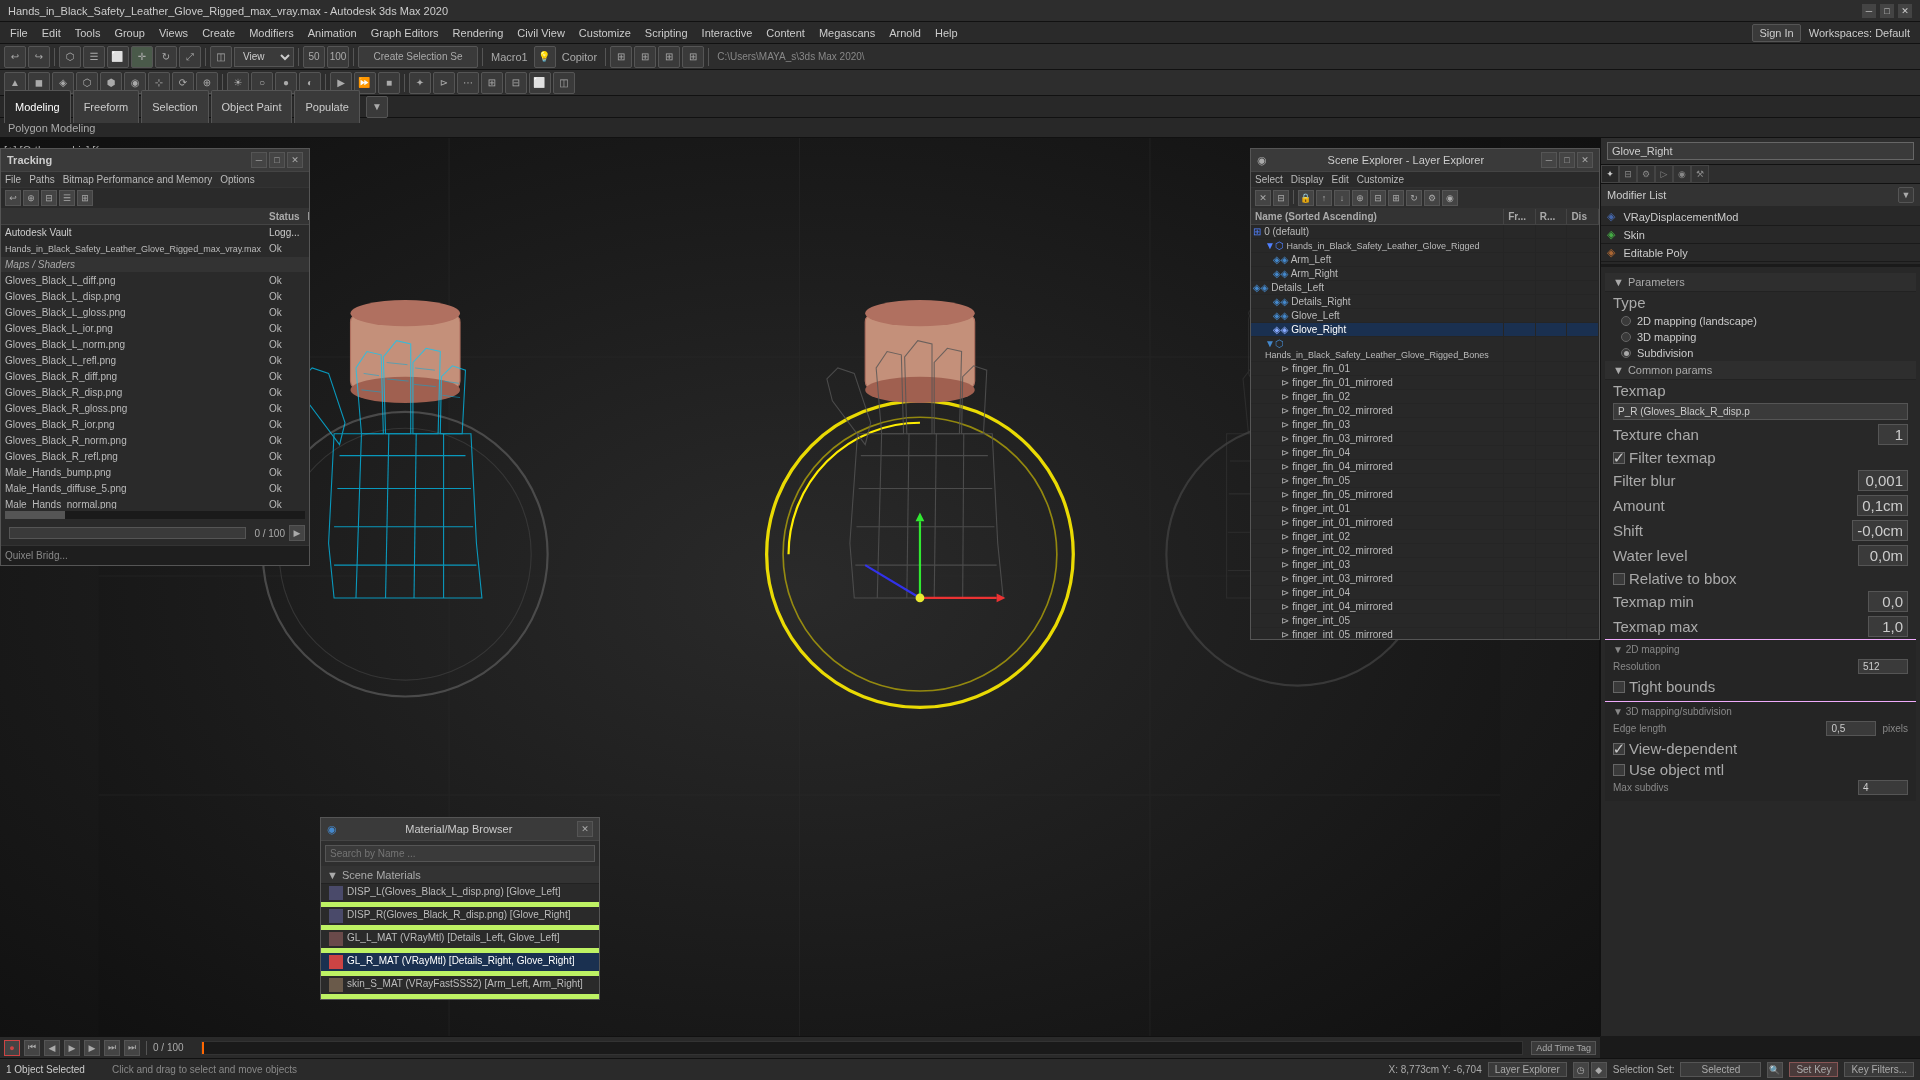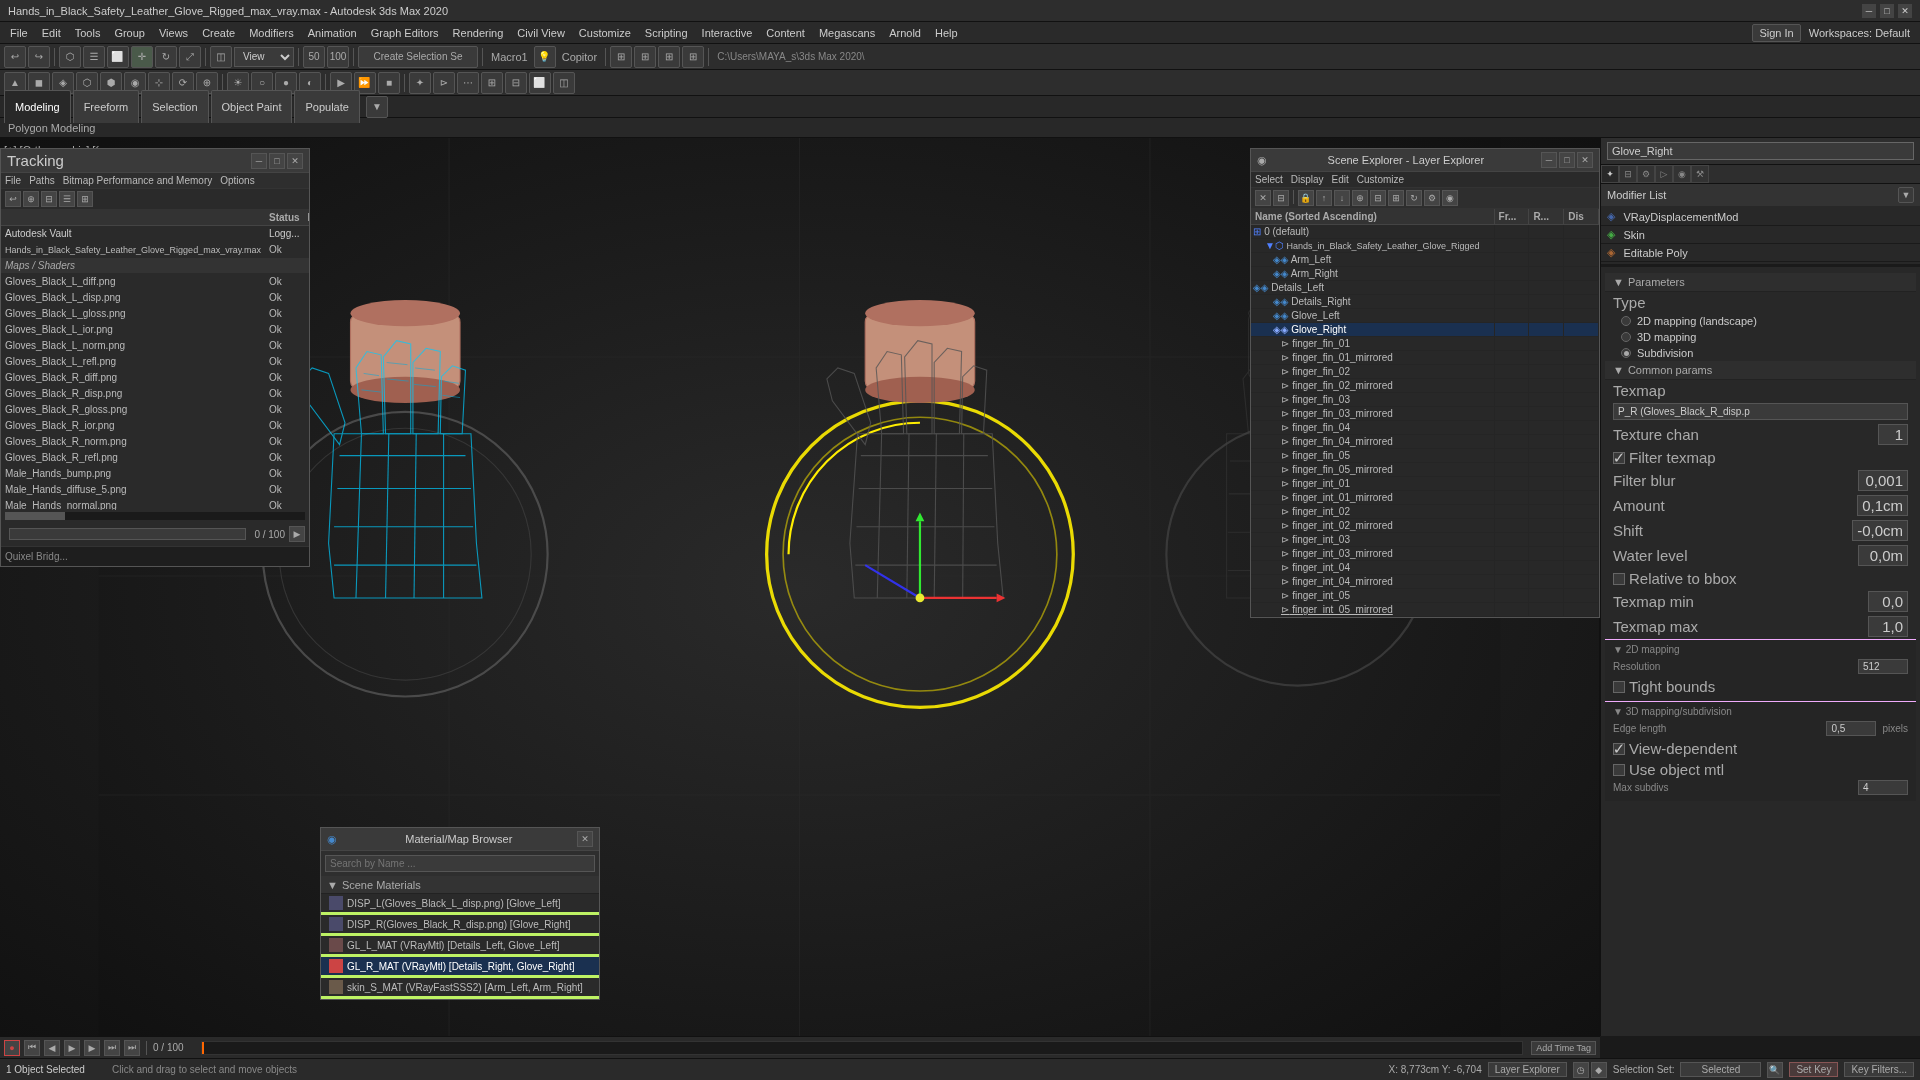--- a/index.html
+++ b/index.html
@@ -225,22 +225,22 @@
     #tracking-panel .panel-title-bar {
       background: #3a3a3a;
       padding: 3px 6px;
       display: flex;
       align-items: center;
       justify-content: space-between;
       border-bottom: 1px solid #444;
     }
     #tracking-panel .panel-title {
       color: #ccc;
-      font-size: 15px;
-      font-weight: normal;
+      font-size: 11px;
+      font-weight: bold;
     }
     .panel-controls { display: flex; gap: 2px; }
     .panel-btn {
       width: 16px; height: 16px;
       background: #444;
       border: 1px solid #555;
       color: #aaa;
       font-size: 9px;
       display: inline-flex;
       align-items: center;
@@ -393,27 +393,26 @@
       color: #aaa;
       font-size: 11px;
       border-bottom: 1px solid #222;
       display: flex;
       align-items: center;
       gap: 4px;
       cursor: pointer;
     }
     .mat-item {
       display: flex;
-      align-items: center;
       padding: 2px 8px;
       font-size: 10px;
       color: #bbb;
       gap: 4px;
       cursor: pointer;
-      border-bottom: 3px solid #bef264;
+      border-bottom: 5px solid #bef264;
     }
     .mat-item.selected { background: #1a3050; color: #fff; }
     .mat-icon {
       width: 14px; height: 14px;
       background: #555;
       flex-shrink: 0;
     }
     .mat-icon.disp { background: #4a4a6a; }
     .mat-icon.vray { background: #6a4a4a; }
     .mat-icon.skin { background: #6a5a4a; }
@@ -1237,20 +1236,28 @@
         </tr>
         <tr class="explorer-row-selected">
           <td style="padding-left:22px;">
             <span style="color:#88aaff;">◈◈</span> <span>Glove_Right</span>
           </td>
           <td></td>
             <td></td>
             <td></td>
         </tr>
         <tr>
+          <td style="padding-left:14px;">
+            <span style="color:#4488cc;">▼⬡</span> <span style="font-size:9px;">Hands_in_Black_Safety_Leather_Glove_Rigged_Bones</span>
+          </td>
+          <td></td>
+            <td></td>
+            <td></td>
+        </tr>
+        <tr>
           <td style="padding-left:30px;"><span style="color:#aaa;">⊳</span> finger_fin_01</td>
           <td></td>
             <td></td>
             <td></td>
         </tr>
         <tr>
           <td style="padding-left:30px;"><span style="color:#aaa;">⊳</span> finger_fin_01_mirrored</td>
           <td></td>
             <td></td>
             <td></td>

